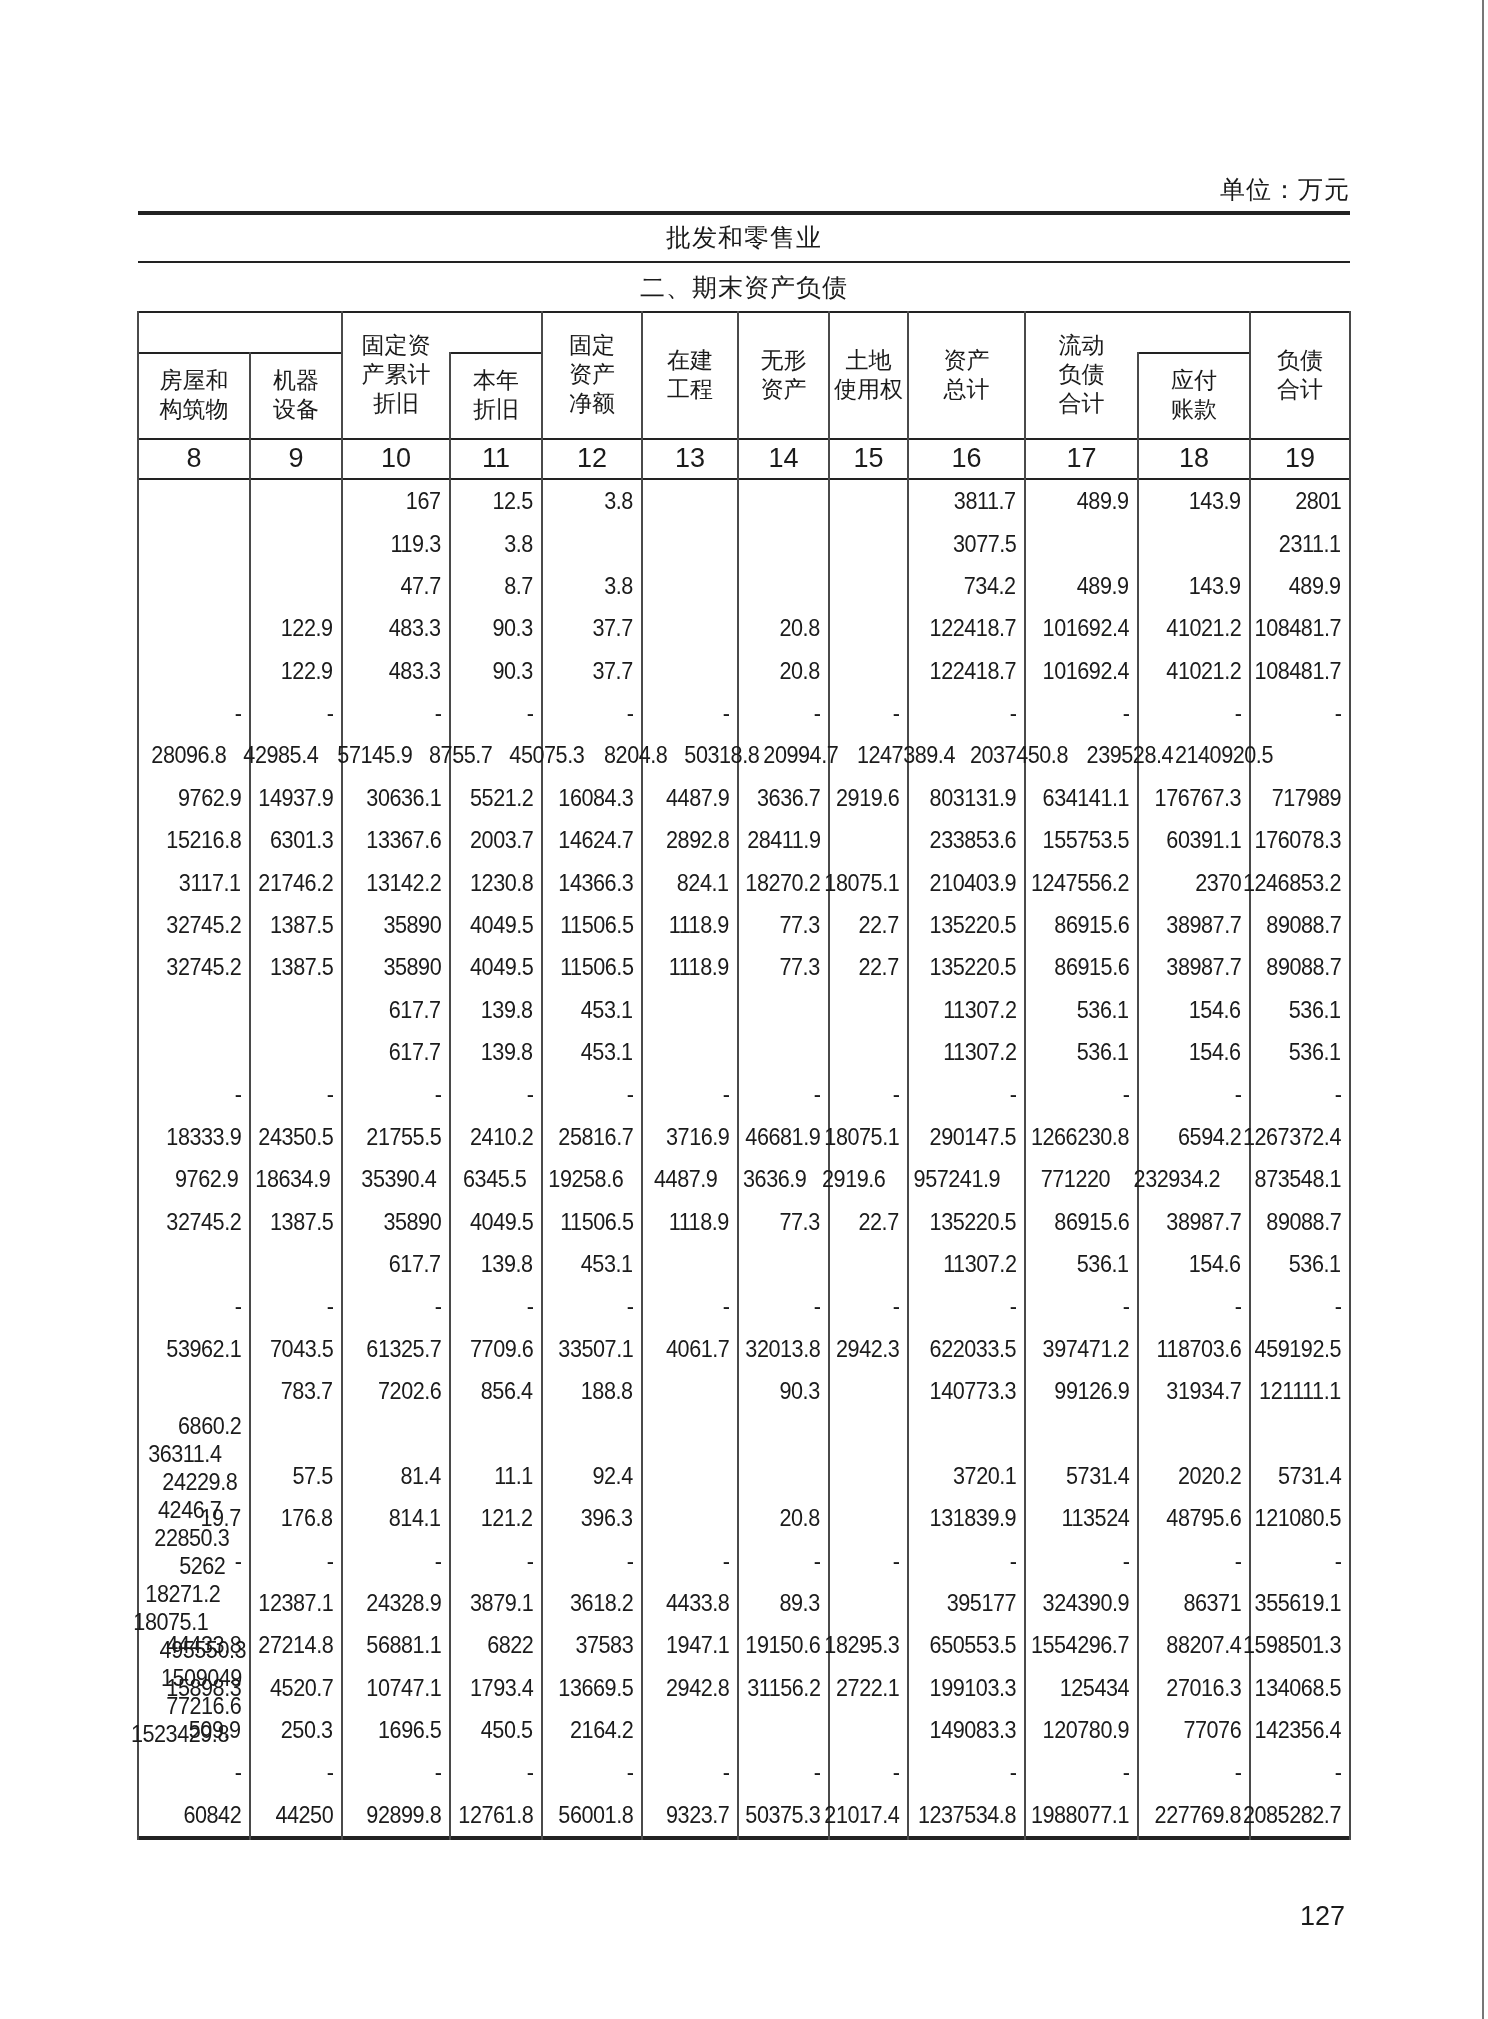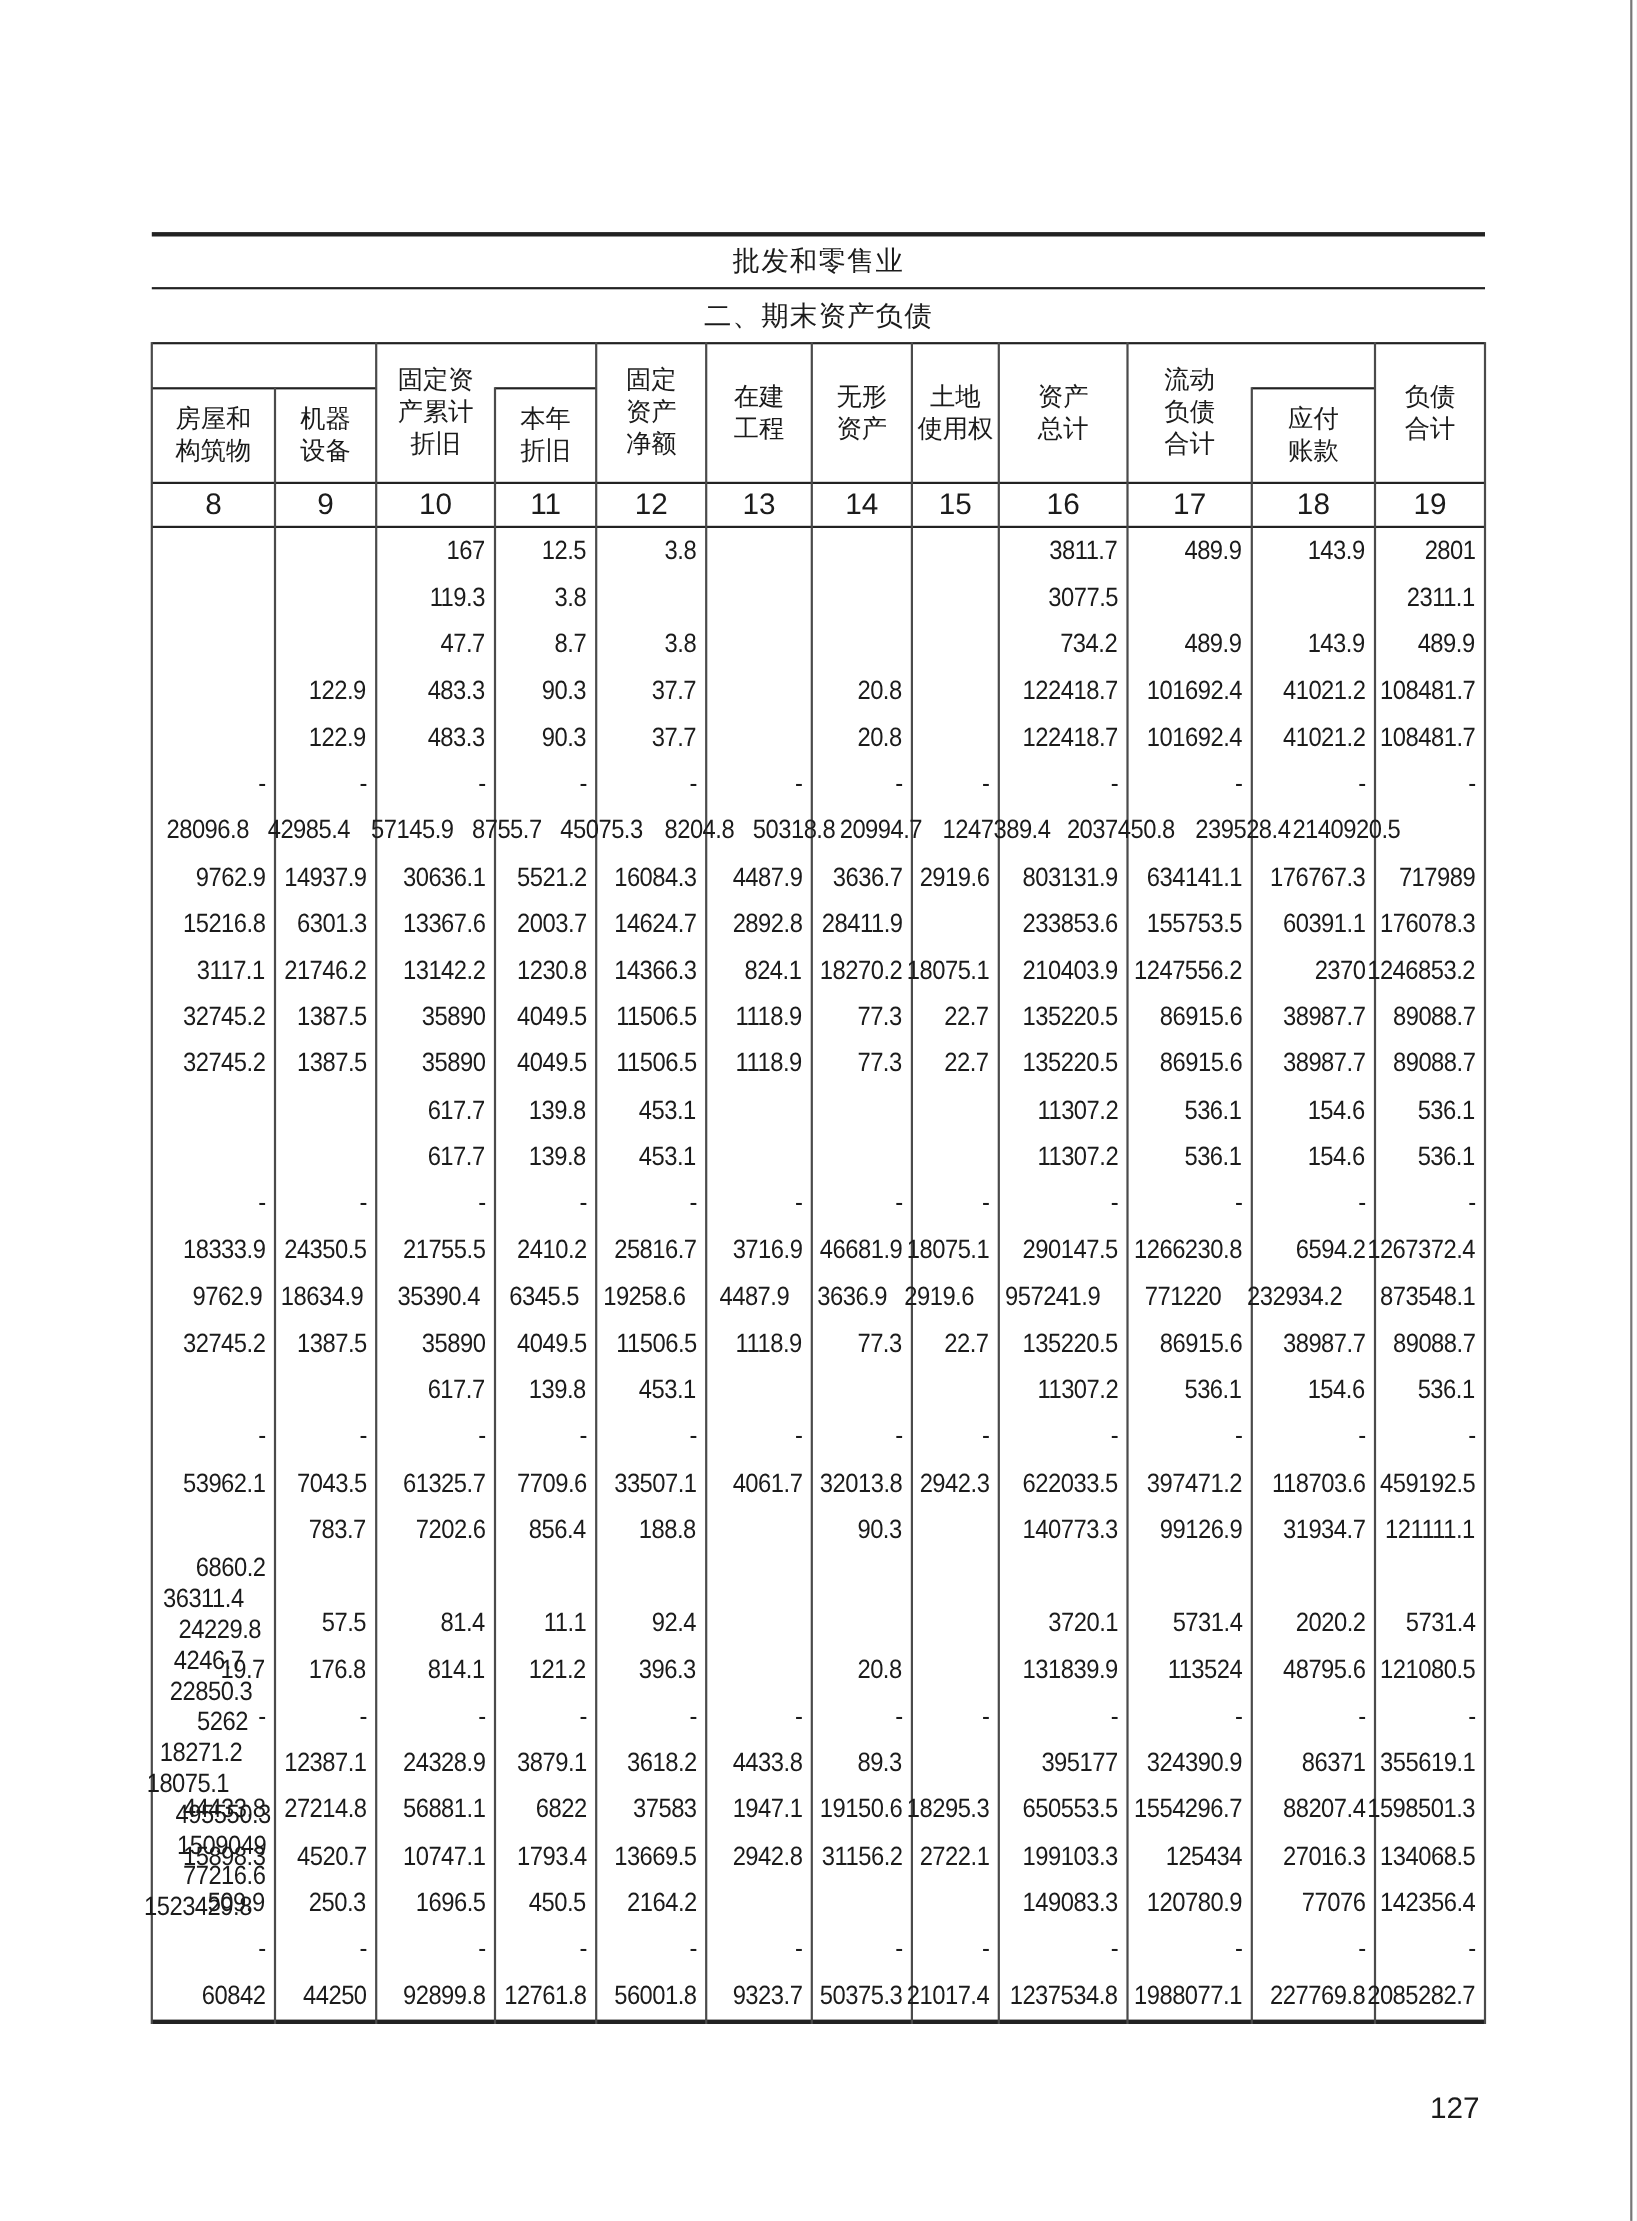--- a/index.html
+++ b/index.html
@@ -25,20 +25,21 @@
          font-family:"Liberation Sans","DejaVu Sans",sans-serif;}
   .drow{position:absolute;left:138px;display:flex;}
   .dcell{height:100%;display:flex;align-items:center;justify-content:flex-end;padding-right:9px;box-sizing:border-box;
          font-size:24px;font-family:"Liberation Sans","DejaVu Sans",sans-serif;letter-spacing:-0.5px;}
   .dcell span{display:inline-block;transform:scaleX(0.9);transform-origin:100% 50%;white-space:nowrap;}
 </style>
 </head>
 <body>
 
 <div class="page">
+  <div class="abs unit">单位：万元</div>
 
   <div class="hline" style="left:138px;top:211px;width:1212px;height:4px;"></div>
   <div class="abs industry">批发和零售业</div>
   <div class="hline" style="left:138px;top:261px;width:1212px;height:2px;"></div>
   <div class="abs section">二、期末资产负债</div>
   <div class="hline" style="left:138px;top:311px;width:1212px;height:2px;"></div>
   <div class="hline" style="left:138px;top:352px;width:204px;height:2px;"></div>
   <div class="hline" style="left:450px;top:352px;width:92px;height:2px;"></div>
   <div class="hline" style="left:1138px;top:352px;width:112px;height:2px;"></div>
   <div class="hline" style="left:138px;top:438px;width:1212px;height:2px;"></div>

